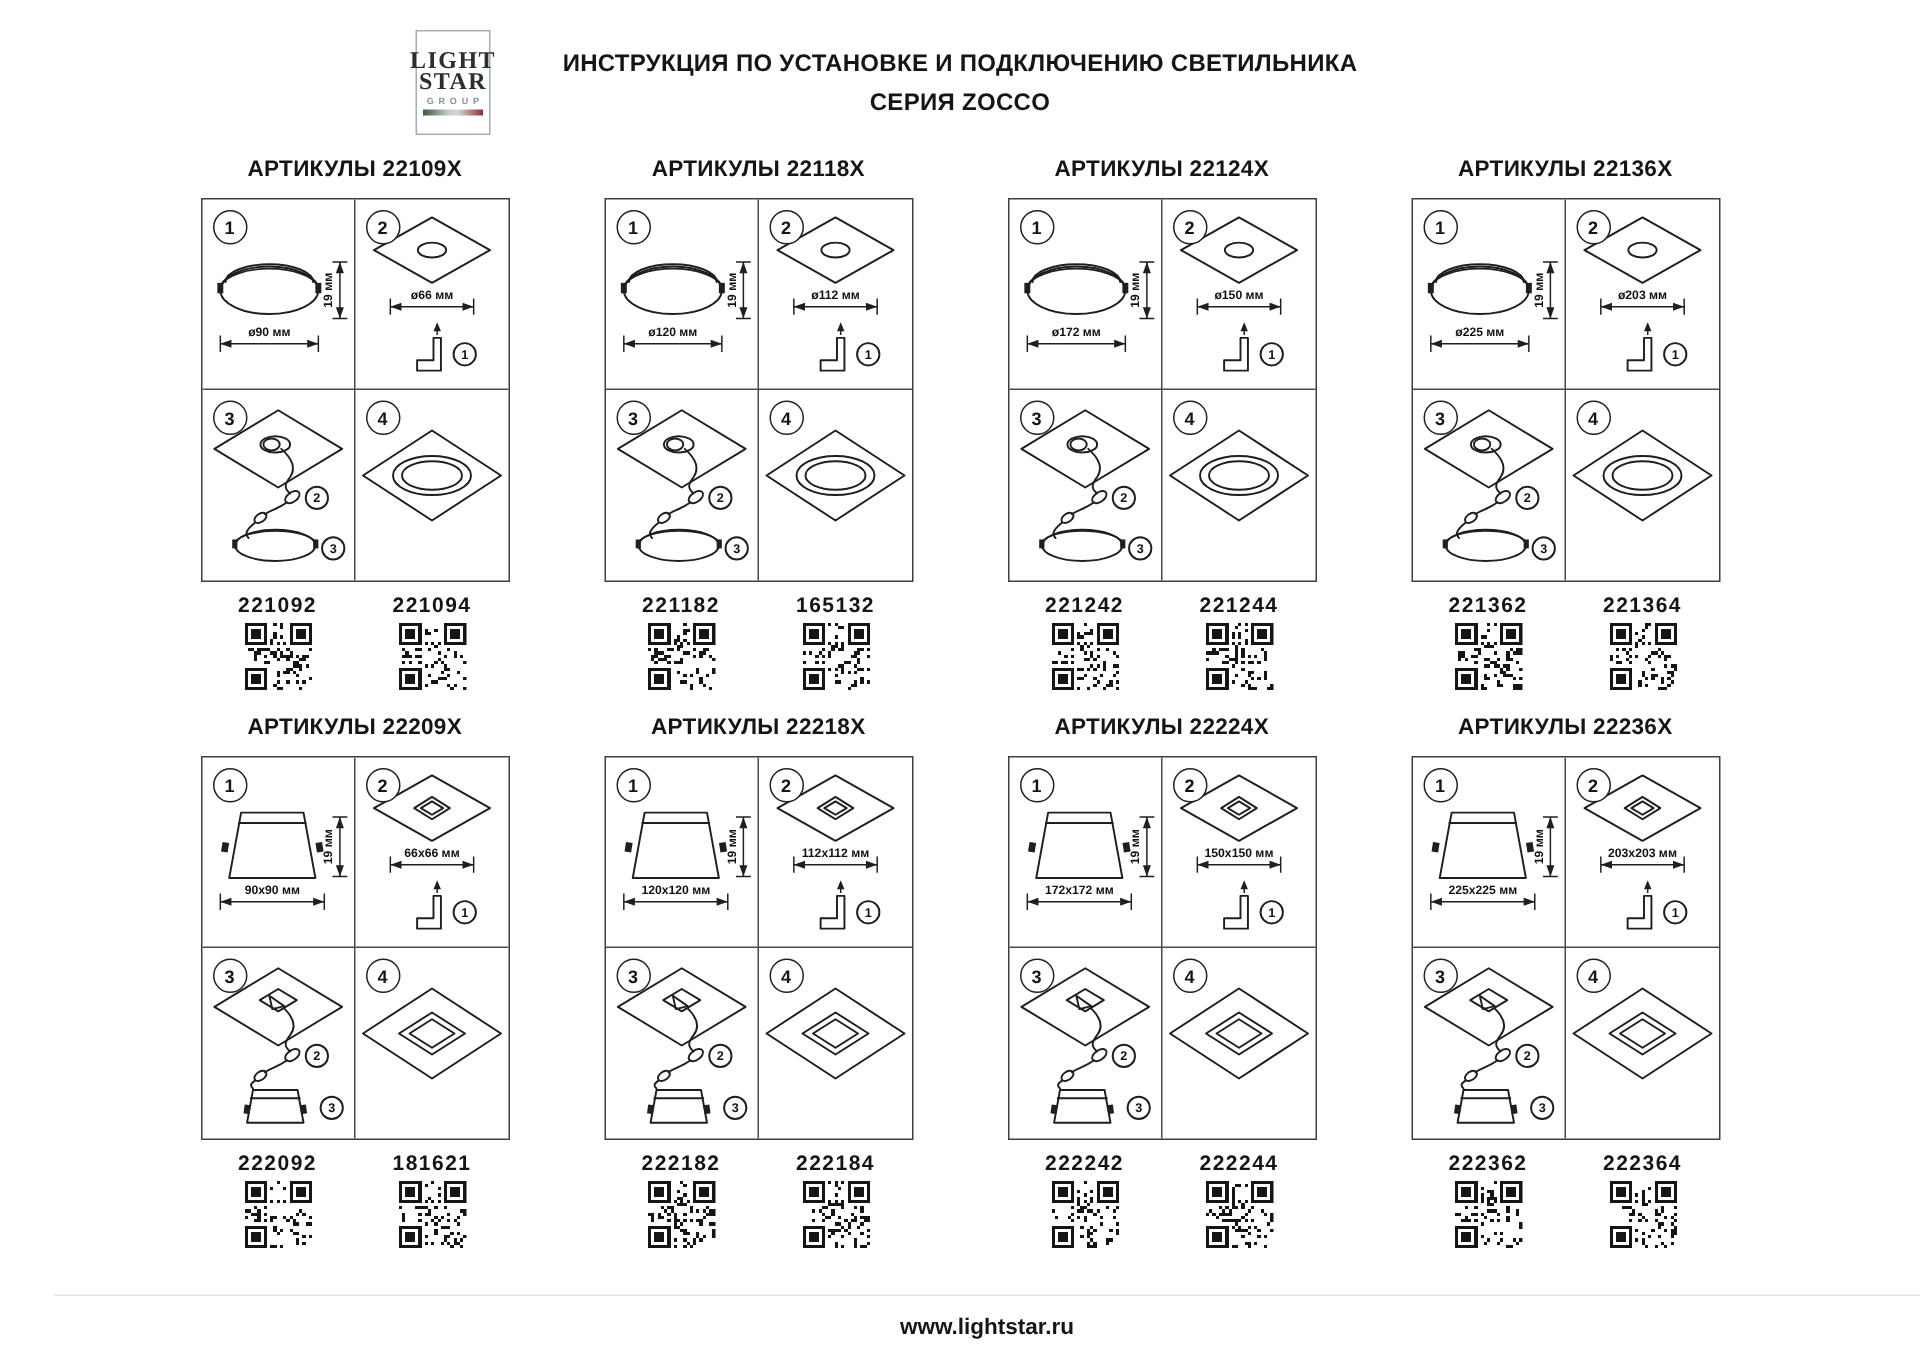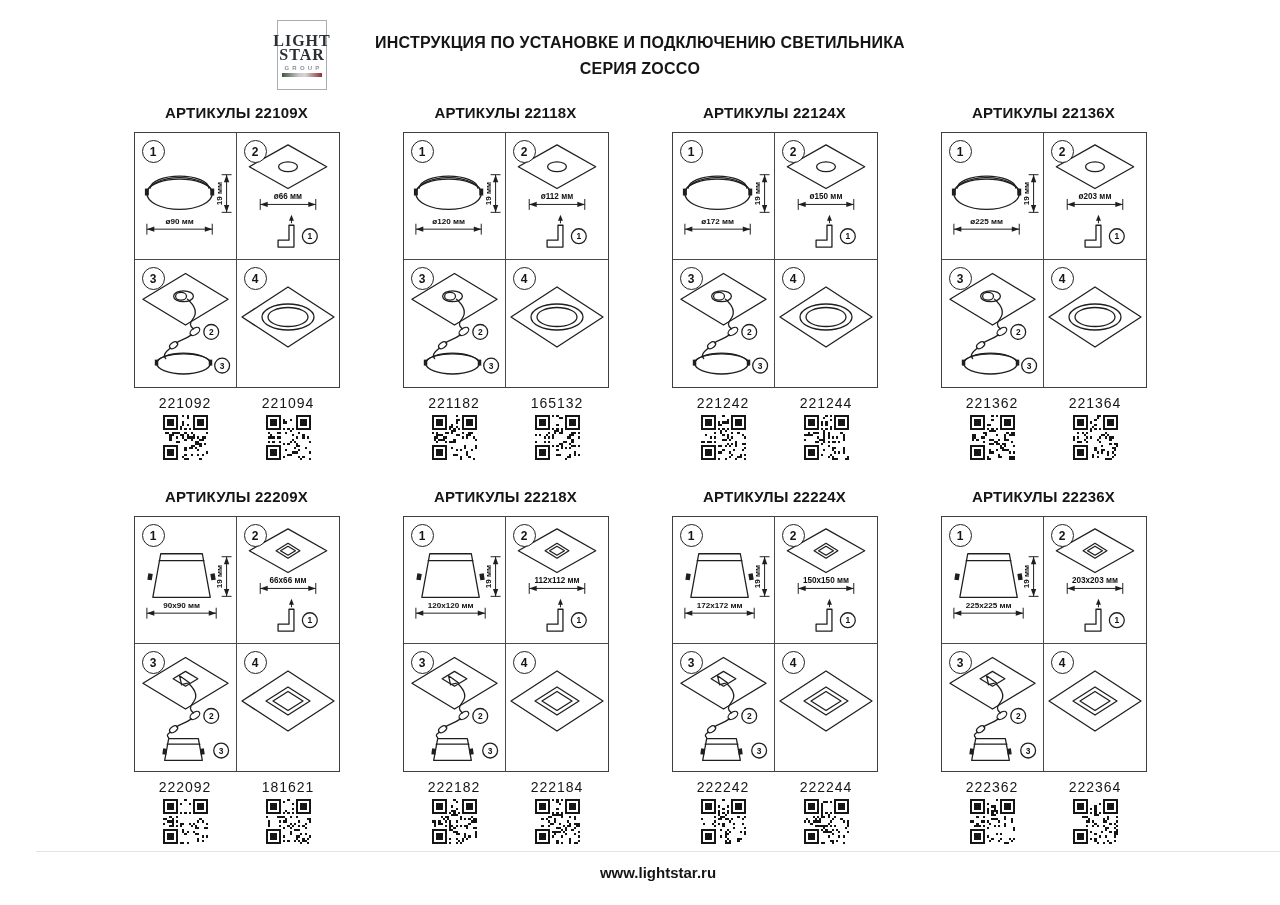--- a/index.html
+++ b/index.html
@@ -12,45 +12,45 @@
   .logo-word{font-family:"Liberation Serif",serif;font-weight:bold;font-size:16px;line-height:14px;
         letter-spacing:1px;color:#2b2f33;}
   .logo-group{font-size:6px;letter-spacing:3.2px;color:#8a9096;margin:3px 0 2px 3px;font-weight:bold;}
   .logo-flag{width:40px;height:4px;background:linear-gradient(90deg,#3a5b3f 0%,#c9c9c9 42%,#d6d6d6 58%,#8f2f35 100%);}
   .title-wrap{padding-top:30px;text-align:center;}
   .title-line{font-weight:bold;font-size:16px;line-height:26px;letter-spacing:0.2px;}
 
   
   .section{display:flex;justify-content:center;gap:63px;}
   .section-1{margin-top:22px;}
-  .section-2{margin-top:28px;}
+  .section-2{margin-top:16px;}
   .panel{width:206px;}
   .panel-title{text-align:center;font-weight:bold;font-size:15px;margin:0 0 11px 0;letter-spacing:0.2px;}
   .panel-grid{width:206px;height:256px;border:1.5px solid #3f3f3f;box-sizing:border-box;
         display:grid;grid-template-columns:1fr 1fr;grid-template-rows:1fr 1fr;background:#fff;}
   .cell{position:relative;overflow:hidden;}
   .cell:nth-child(1),.cell:nth-child(3){border-right:1px solid #4a4a4a;}
   .cell:nth-child(1),.cell:nth-child(2){border-bottom:1px solid #4a4a4a;}
   .cell svg.draw{position:absolute;left:0;top:0;width:100%;height:100%;}
   .badge{position:absolute;left:7px;top:7px;width:21px;height:21px;border:1.6px solid #222;border-radius:50%;
         display:flex;align-items:center;justify-content:center;font-size:12px;font-weight:bold;background:#fff;}
   .cell .stroke{fill:none;stroke:#1f1f1f;stroke-width:1.3;stroke-linejoin:round;stroke-linecap:round;}
   .cell .dim line{stroke:#1f1f1f;stroke-width:1;}
   .cell .fill{fill:#1f1f1f;stroke:none;}
   .cell text{font-family:"Liberation Sans",sans-serif;font-size:8.2px;font-weight:bold;fill:#111;}
   .cell text.callout-text{font-size:8.5px;}
 
   
   .articles{display:flex;justify-content:space-around;margin-top:7px;}
   .article{display:flex;flex-direction:column;align-items:center;width:50%;}
-  .article-num{font-weight:normal;font-size:14px;letter-spacing:1px;line-height:17px;}
+  .article-num{font-weight:bold;font-size:14px;letter-spacing:1px;line-height:17px;}
   svg.qr{width:45px;height:45px;margin-top:3px;display:block;}
 
   
-  .footer{position:absolute;left:0;right:0;bottom:0;height:54px;padding-left:36px;}
+  .footer{position:absolute;left:0;right:0;bottom:0;height:42px;padding-left:36px;}
   .footer-rule{border-top:1px solid #e3e3e3;}
   .footer-url{text-align:center;font-weight:bold;font-size:15px;margin-top:12px;}
 </style>
 </head>
 <body>
 
 <div class="page">
 
   <div class="header">
     <div class="logo">

